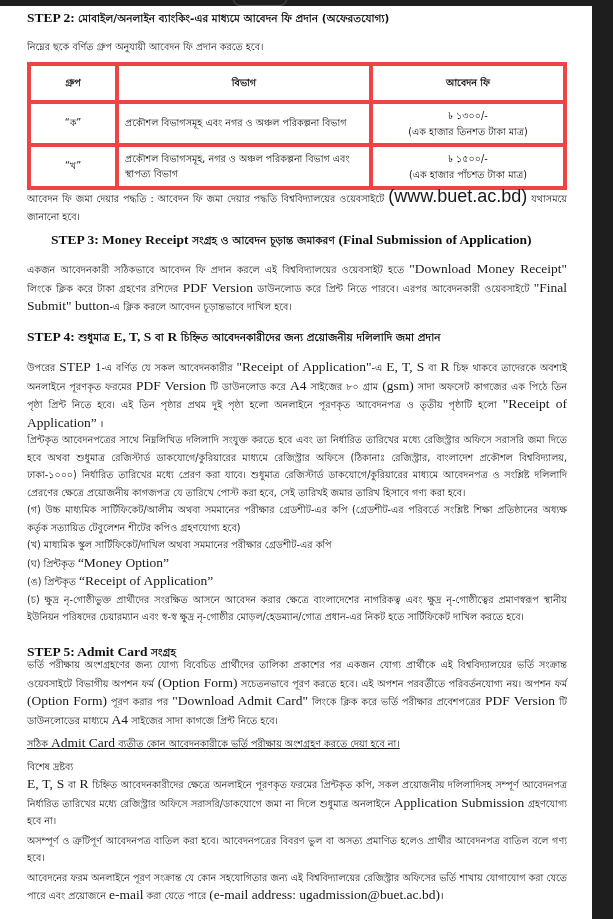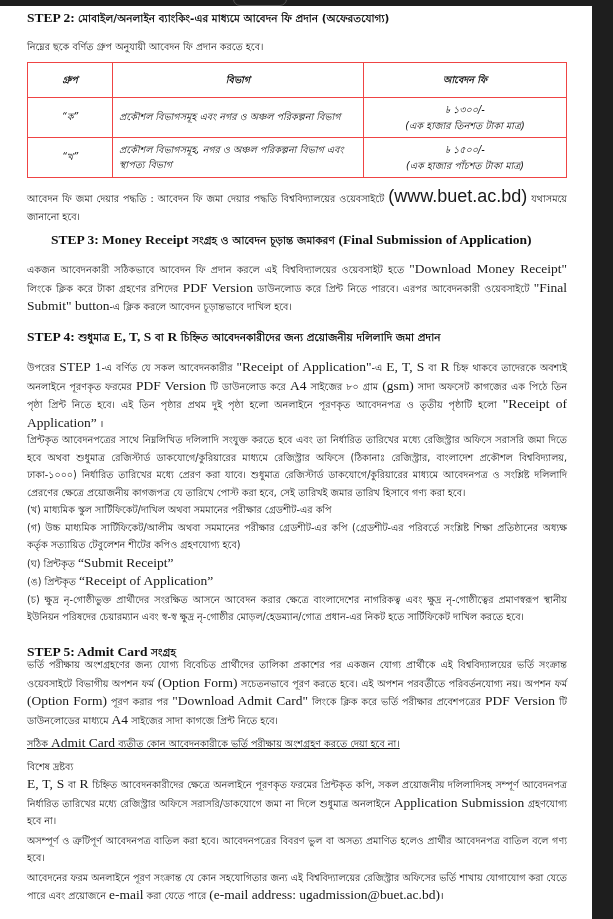--- a/index.html
+++ b/index.html
@@ -30,21 +30,21 @@
   }
   .para .en { font-family: "Liberation Serif", serif; font-size: 13.5px; }
   .bold { font-weight: normal; }
   .underline { text-decoration: underline; }
 
   table.fee {
     position: absolute; left: 27px; top: 56px; width: 540px;
     border-collapse: collapse; font-family: "DejaVu Sans", sans-serif; font-size: 9.6px;
   }
   table.fee td, table.fee th {
-    border: 1px solid #ef4444; padding: 0 6px; vertical-align: middle; font-style: italic;
+    border: 4px solid #ef4444; padding: 0 6px; vertical-align: middle;
   }
   table.fee th { height: 34px; font-weight: bold; text-align: center; }
   table.fee td { height: 39px; }
   .c-group { width: 72px; text-align: center; }
   .c-dept { width: 238px; text-align: left; margin-top: 12px; }
   .c-fee { text-align: center; line-height: 16px; }
   a.link { color: inherit; text-decoration: none; }
 </style>
 </head>
 <body>
@@ -98,23 +98,23 @@
     <span>একজন আবেদনকারী সঠিকভাবে আবেদন ফি প্রদান করলে এই বিশ্ববিদ্যালয়ের ওয়েবসাইট হতে </span><span class="en">"Download Money Receipt"</span><span> লিংকে ক্লিক করে টাকা গ্রহণের রশিদের </span><span class="en">PDF Version</span><span> ডাউনলোড করে প্রিন্ট নিতে পারবে। এরপর আবেদনকারী ওয়েবসাইটে </span><span class="en">"Final Submit" button</span><span>-এ ক্লিক করলে আবেদন চূড়ান্তভাবে দাখিল হবে।</span>
   </div>
 
   <div class="abs step" style="top:323px;">
     <span>STEP 4:</span><span class="bn">  শুধুমাত্র </span><span>E, T, S</span><span class="bn"> বা </span><span>R</span><span class="bn"> চিহ্নিত আবেদনকারীদের জন্য প্রয়োজনীয় দলিলাদি জমা প্রদান</span>
   </div>
   <div class="abs para" style="top:352px;"><span>উপরের </span><span class="en">STEP 1</span><span>-এ বর্ণিত যে সকল আবেদনকারীর </span><span class="en">"Receipt of Application"</span><span>-এ </span><span class="en">E, T, S</span><span> বা </span><span class="en">R</span><span> চিহ্ন থাকবে তাদেরকে অবশ্যই অনলাইনে পূরণকৃত ফরমের </span><span class="en">PDF Version</span><span> টি ডাউনলোড করে </span><span class="en">A4</span><span> সাইজের ৮০ গ্রাম </span><span class="en">(gsm)</span><span> সাদা অফসেট কাগজের এক পিঠে তিন পৃষ্ঠা প্রিন্ট নিতে হবে। এই তিন পৃষ্ঠার প্রথম দুই পৃষ্ঠা হলো অনলাইনে পূরণকৃত আবেদনপত্র ও তৃতীয় পৃষ্ঠাটি হলো </span><span class="en">"Receipt of Application”</span><span> ।</span></div>
   <div class="abs para" style="top:425px;"><span>প্রিন্টকৃত আবেদনপত্রের সাথে নিম্নলিখিত দলিলাদি সংযুক্ত করতে হবে এবং তা নির্ধারিত তারিখের মধ্যে রেজিস্ট্রার অফিসে সরাসরি জমা দিতে হবে অথবা শুধুমাত্র রেজিস্টার্ড ডাকযোগে/কুরিয়ারের মাধ্যমে রেজিস্ট্রার অফিসে (ঠিকানাঃ রেজিস্ট্রার, বাংলাদেশ প্রকৌশল বিশ্ববিদ্যালয়, ঢাকা-১০০০) নির্ধারিত তারিখের মধ্যে প্রেরণ করা যাবে। শুধুমাত্র রেজিস্টার্ড ডাকযোগে/কুরিয়ারের মাধ্যমে আবেদনপত্র ও সংশ্লিষ্ট দলিলাদি প্রেরণের ক্ষেত্রে প্রয়োজনীয় কাগজপত্র যে তারিখে পোস্ট করা হবে, সেই তারিখই জমার তারিখ হিসাবে গণ্য করা হবে।</span></div>
 
   <div class="abs para" style="top:495px;">
+    <div><span>(গ) উচ্চ মাধ্যমিক সার্টিফিকেট/আলীম অথবা সমমানের পরীক্ষার গ্রেডশীট-এর কপি (গ্রেডশীট-এর পরিবর্তে সংশ্লিষ্ট শিক্ষা প্রতিষ্ঠানের অধ্যক্ষ কর্তৃক সত্যায়িত টেবুলেশন শীটের কপিও গ্রহণযোগ্য হবে)</span></div>
     <div><span>(খ) মাধ্যমিক স্কুল সার্টিফিকেট/দাখিল অথবা সমমানের পরীক্ষার গ্রেডশীট-এর কপি</span></div>
-    <div><span>(গ) উচ্চ মাধ্যমিক সার্টিফিকেট/আলীম অথবা সমমানের পরীক্ষার গ্রেডশীট-এর কপি (গ্রেডশীট-এর পরিবর্তে সংশ্লিষ্ট শিক্ষা প্রতিষ্ঠানের অধ্যক্ষ কর্তৃক সত্যায়িত টেবুলেশন শীটের কপিও গ্রহণযোগ্য হবে)</span></div>
-    <div><span>(ঘ) প্রিন্টকৃত </span><span class="en">“Submit Receipt”</span></div>
+    <div><span>(ঘ) প্রিন্টকৃত </span><span class="en">“Money Option”</span></div>
     <div><span>(ঙ) প্রিন্টকৃত </span><span class="en">“Receipt of Application”</span></div>
     <div><span>(চ) ক্ষুদ্র নৃ-গোষ্ঠীভুক্ত প্রার্থীদের সংরক্ষিত আসনে আবেদন করার ক্ষেত্রে বাংলাদেশের নাগরিকত্ব এবং ক্ষুদ্র নৃ-গোষ্ঠীত্বের প্রমাণস্বরূপ স্থানীয় ইউনিয়ন পরিষদের চেয়ারম্যান এবং স্ব-স্ব ক্ষুদ্র নৃ-গোষ্ঠীর মোড়ল/হেডম্যান/গোত্র প্রধান-এর নিকট হতে সার্টিফিকেট দাখিল করতে হবে।</span></div>
   </div>
 
   <div class="abs step" style="top:630px;margin-top:8px;">
     <span>STEP 5:  Admit Card</span><span class="bn"> সংগ্রহ</span>
   </div>
   <div class="abs para" style="top:650px;"><span>ভর্তি পরীক্ষায় অংশগ্রহণের জন্য যোগ্য বিবেচিত প্রার্থীদের তালিকা প্রকাশের পর একজন যোগ্য প্রার্থীকে এই বিশ্ববিদ্যালয়ের ভর্তি সংক্রান্ত ওয়েবসাইটে বিভাগীয় অপশন ফর্ম </span><span class="en">(Option Form)</span><span> সচেতনভাবে পূরণ করতে হবে। এই অপশন পরবর্তীতে পরিবর্তনযোগ্য নয়। অপশন ফর্ম </span><span class="en">(Option Form)</span><span> পূরণ করার পর </span><span class="en">"Download Admit Card"</span><span> লিংকে ক্লিক করে ভর্তি পরীক্ষার প্রবেশপত্রের </span><span class="en">PDF Version</span><span> টি ডাউনলোডের মাধ্যমে </span><span class="en">A4</span><span> সাইজের সাদা কাগজে প্রিন্ট নিতে হবে।</span></div>
 
   <div class="abs para underline" style="top:728px;">

